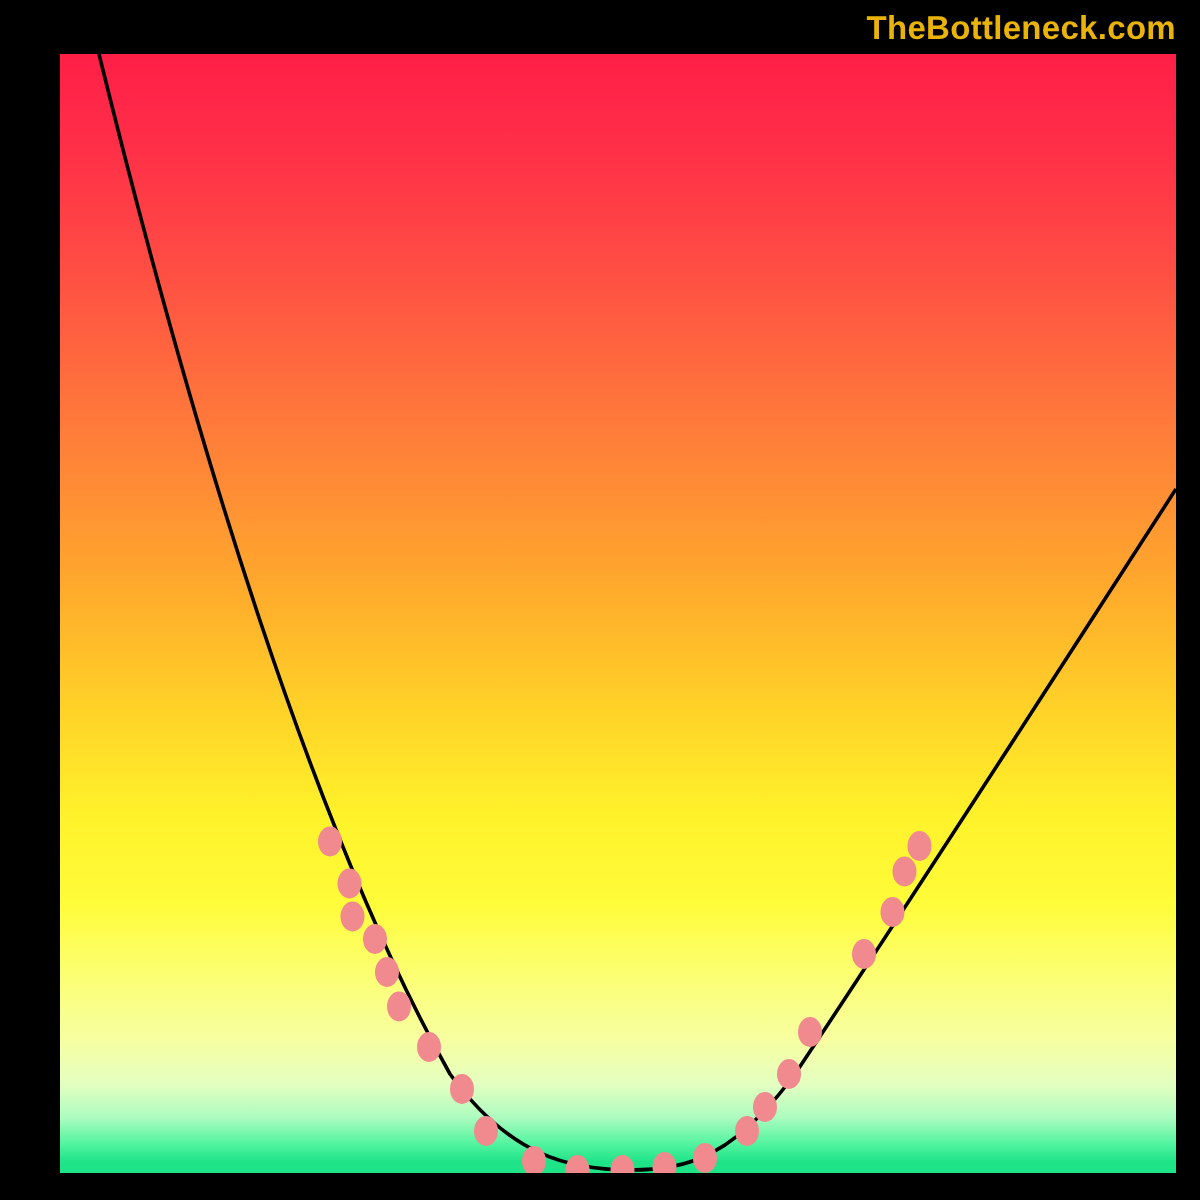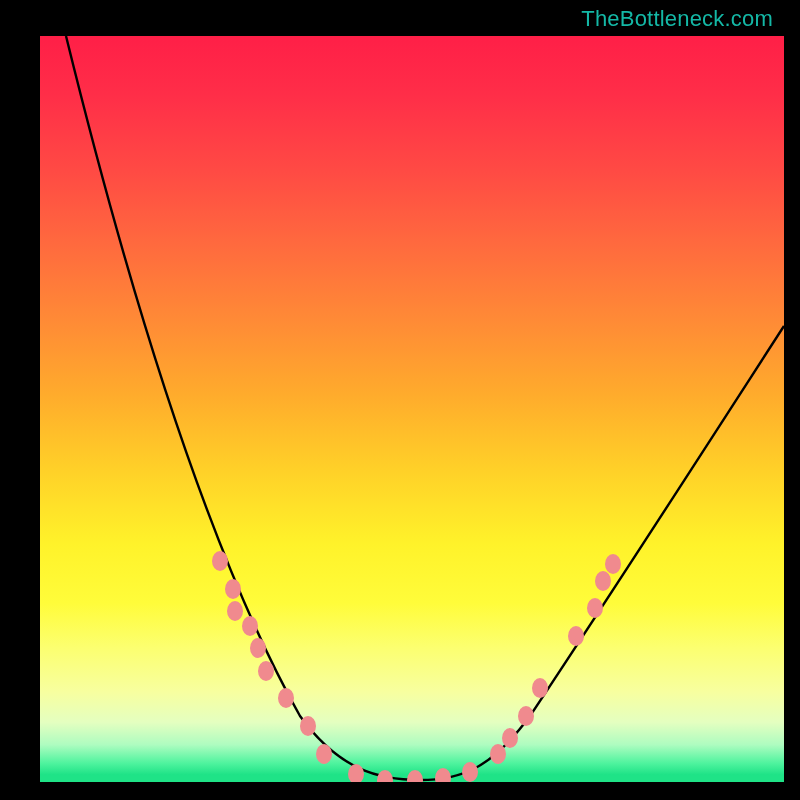--- a/index.html
+++ b/index.html
@@ -38,25 +38,25 @@
       #e4ffc0 92%,
       #aefcc0 95%,
       #4ef39e 97.5%,
       #1fe387 99%,
       #1fe387 100%
     );
   }
   .watermark {
     position: absolute;
     top: 6px;
-    right: 27px;
-    color: #14b8a6;
+    right: 16px;
+    color: #eab308;
     font-size: 22px;
     letter-spacing: 0.2px;
-    font-weight: 400;
+    font-weight: 700;
     user-select: none;
   }
   svg.curve {
     position: absolute;
     left: 0;
     top: 0;
     width: 744px;
     height: 746px;
   }
 </style>

